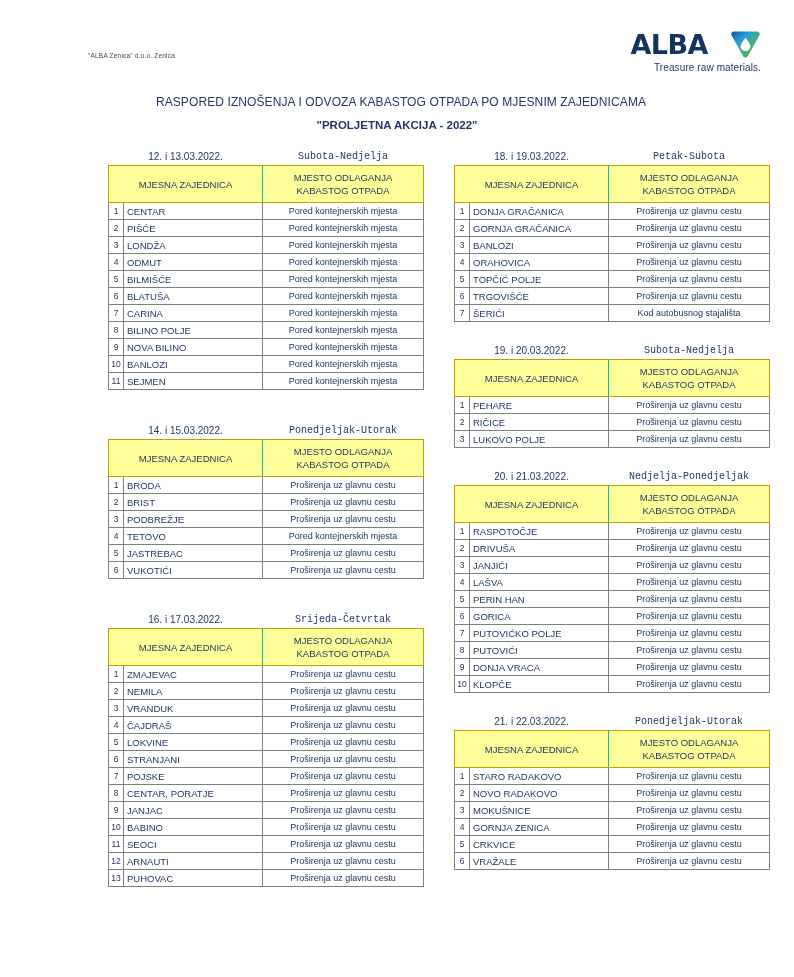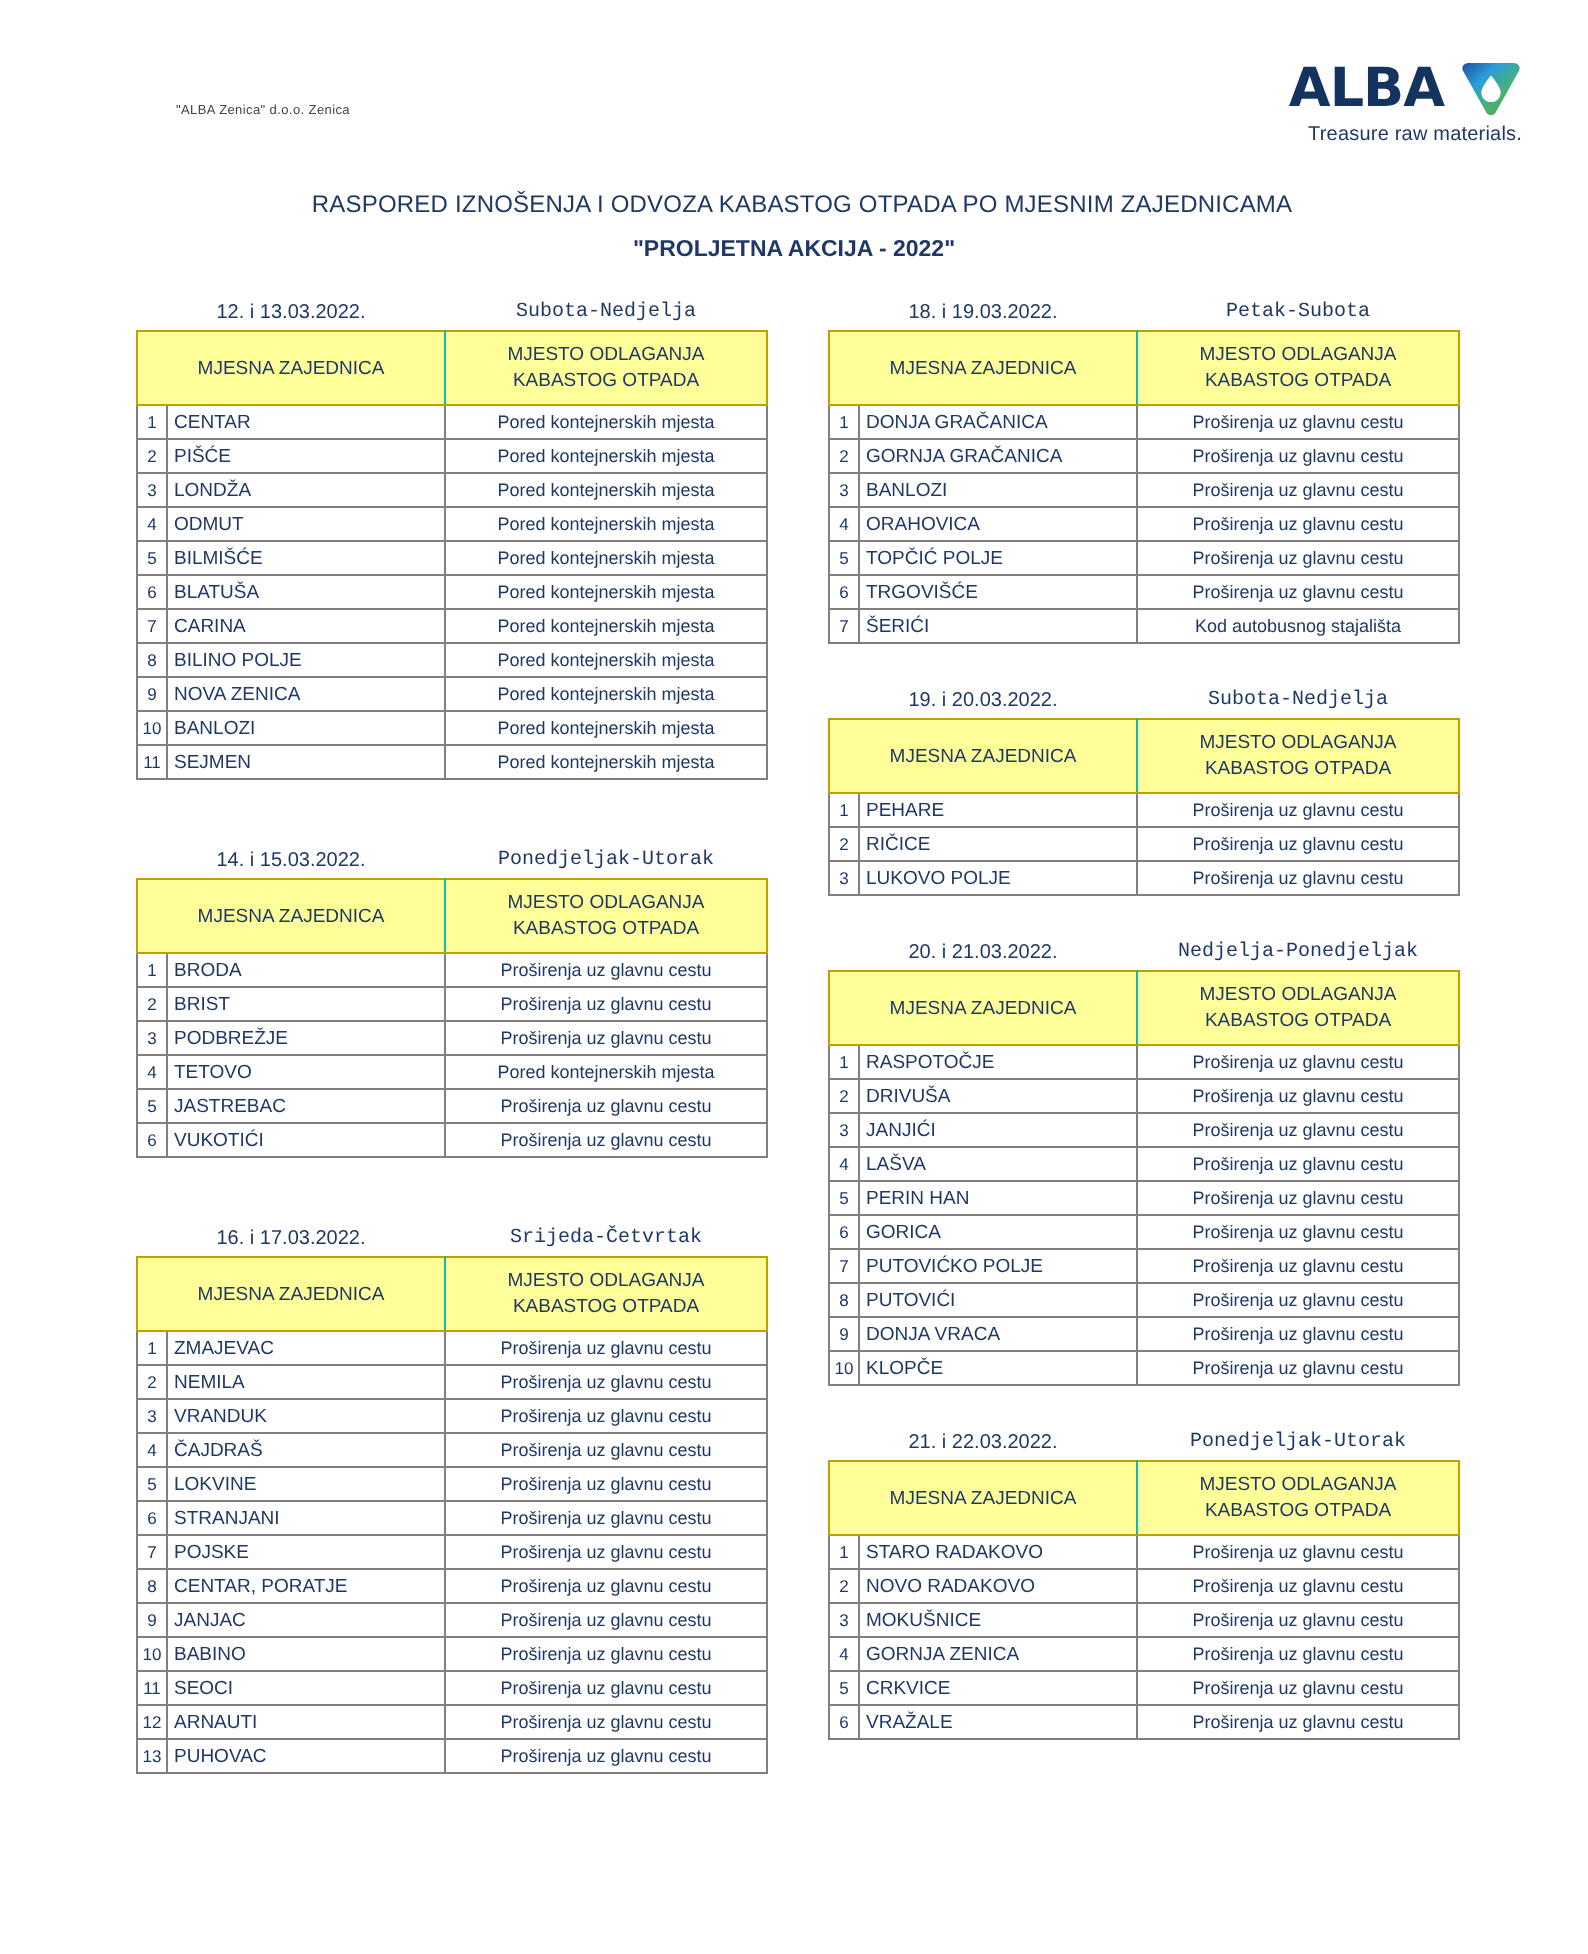--- a/index.html
+++ b/index.html
@@ -43,21 +43,21 @@
     position: absolute;
     right: 33px;
     top: 30px;
     width: 165px;
     text-align: right;
   }
   .logo-row {
     display: flex;
     align-items: center;
     justify-content: flex-end;
-    gap: 8px;
+    gap: 22px;
   }
   .logo-word {
     font-family: "DejaVu Sans", sans-serif;
     font-size: 27px;
     font-weight: bold;
     letter-spacing: -0.5px;
     color: #14335e;
     line-height: 1;
   }
   .logo-mark {
@@ -98,21 +98,21 @@
 
   
   .col {
     position: absolute;
     top: 150px;
     width: 315px;
   }
   .col-left  { left: 68px; }
   .col-right { left: 414px; }
 
-  .sched-block { margin-bottom: 0; }
+  .sched-block { margin-bottom: 0; margin-left: 40px; }
 
   .sched-caption {
     display: flex;
     width: 315px;
     font-size: 10px;
     color: #1f3864;
     padding-bottom: 2px;
     line-height: 13px;
   }
   .sched-caption .cap-date {
@@ -264,21 +264,21 @@
               <td class="name">CARINA</td>
               <td class="site">Pored kontejnerskih mjesta</td>
             </tr>
             <tr>
               <td class="num">8</td>
               <td class="name">BILINO POLJE</td>
               <td class="site">Pored kontejnerskih mjesta</td>
             </tr>
             <tr>
               <td class="num">9</td>
-              <td class="name">NOVA ZENICA</td>
+              <td class="name">NOVA BILINO</td>
               <td class="site">Pored kontejnerskih mjesta</td>
             </tr>
             <tr>
               <td class="num">10</td>
               <td class="name">BANLOZI</td>
               <td class="site">Pored kontejnerskih mjesta</td>
             </tr>
             <tr>
               <td class="num">11</td>
               <td class="name">SEJMEN</td>

